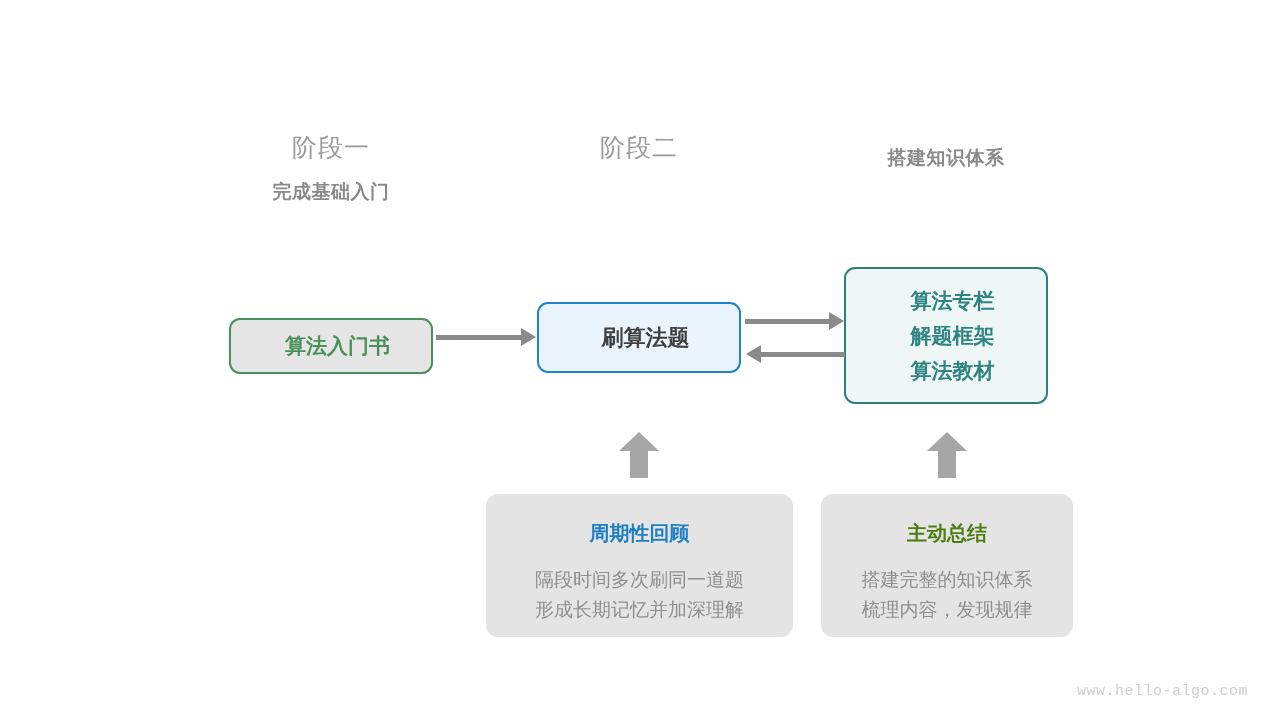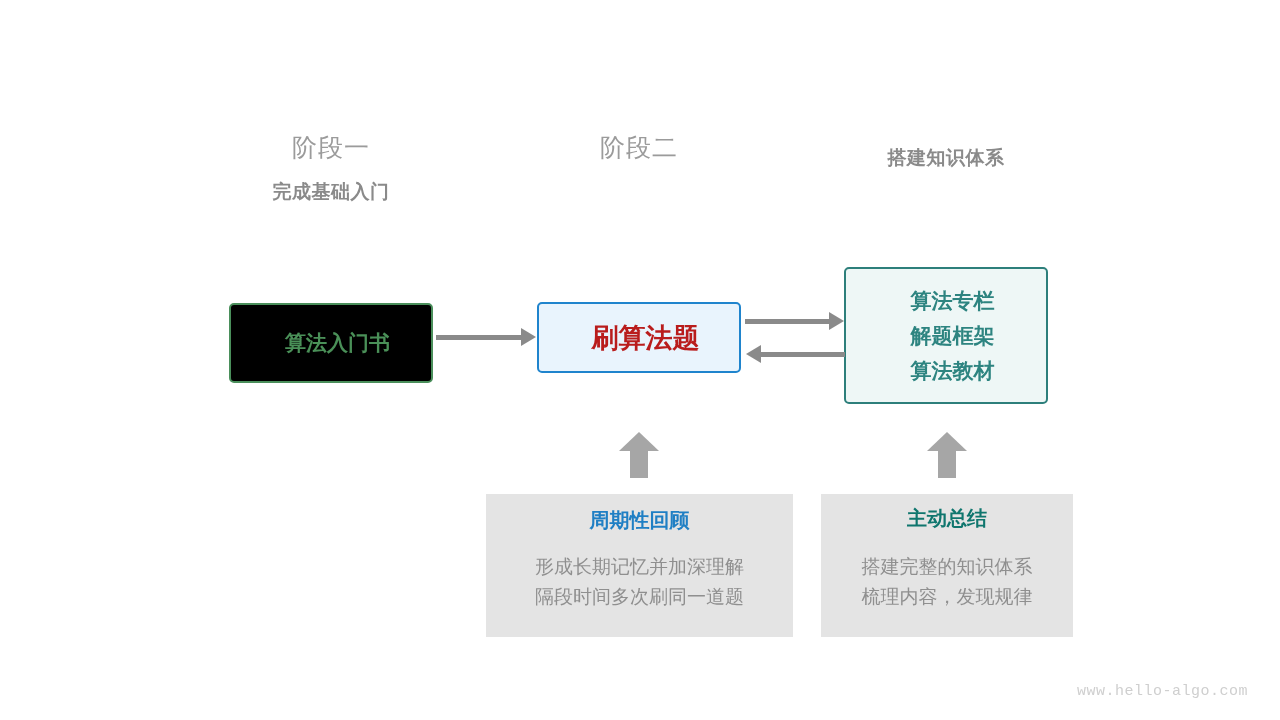--- a/index.html
+++ b/index.html
@@ -33,45 +33,45 @@
     color: #8a8a8a;
     line-height: 30px;
     margin-top: 13px;
     letter-spacing: 0.5px;
   }
 
   
   .node {
     position: absolute;
     box-sizing: border-box;
-    border-radius: 5px;
+    border-radius: 11px;
     border-width: 2px;
     border-style: solid;
     display: flex;
     flex-direction: column;
     align-items: center;
     justify-content: center;
     font-weight: bold;
     padding-left: 13px;
   }
   #node-book {
-    left: 229px; top: 303px;
-    width: 204px; height: 80px;
-    background: #000000;
+    left: 229px; top: 318px;
+    width: 204px; height: 56px;
+    background: #e5e5e5;
     border-color: #4a8f5b;
     color: #4a9058;
     font-size: 21px;
   }
   #node-practice {
     left: 537px; top: 302px;
     width: 204px; height: 71px;
     background: #e9f4fd;
     border-color: #1f84cd;
-    color: #b91c1c;
-    font-size: 27px;
+    color: #404040;
+    font-size: 22px;
   }
   #node-system {
     left: 844px; top: 267px;
     width: 204px; height: 137px;
     background: #eef7f6;
     border-color: #2d7f7b;
     color: #2d8480;
     font-size: 21px;
     line-height: 35px;
   }
@@ -127,33 +127,33 @@
     border-bottom: 19px solid #a6a6a6;
   }
   #up-arrow-review { left: 619px; top: 432px; }
   #up-arrow-summary { left: 927px; top: 432px; }
 
   
   .card {
     position: absolute;
     box-sizing: border-box;
     background: #e4e4e4;
-    border-radius: 0;
+    border-radius: 12px;
     text-align: center;
-    padding-top: 12px;
+    padding-top: 25px;
   }
   #card-review  { left: 486px; top: 494px; width: 307px; height: 143px; }
   #card-summary { left: 821px; top: 494px; width: 252px; height: 143px; }
   .card-title {
     font-size: 20px;
     font-weight: bold;
     line-height: 28px;
   }
   #card-review .card-title  { color: #1f7fc4; }
-  #card-summary .card-title { color: #0f766e; font-family: Liberation Mono, monospace; }
+  #card-summary .card-title { color: #4d7c0f; }
   .card-body {
     margin-top: 18px;
     font-size: 19px;
     color: #8f8f8f;
     line-height: 30px;
     font-weight: 400;
   }
   .card-body .line { display: block; }
 
   
@@ -204,22 +204,22 @@
   <div class="shaft"></div>
 </div>
 <div class="block-arrow" id="up-arrow-summary">
   <div class="head"></div>
   <div class="shaft"></div>
 </div>
 
 <div class="card" id="card-review">
   <div class="card-title">周期性回顾</div>
   <div class="card-body">
+    <span class="line">隔段时间多次刷同一道题</span>
     <span class="line">形成长期记忆并加深理解</span>
-    <span class="line">隔段时间多次刷同一道题</span>
   </div>
 </div>
 
 <div class="card" id="card-summary">
   <div class="card-title">主动总结</div>
   <div class="card-body">
     <span class="line">搭建完整的知识体系</span>
     <span class="line">梳理内容，发现规律</span>
   </div>
 </div>

